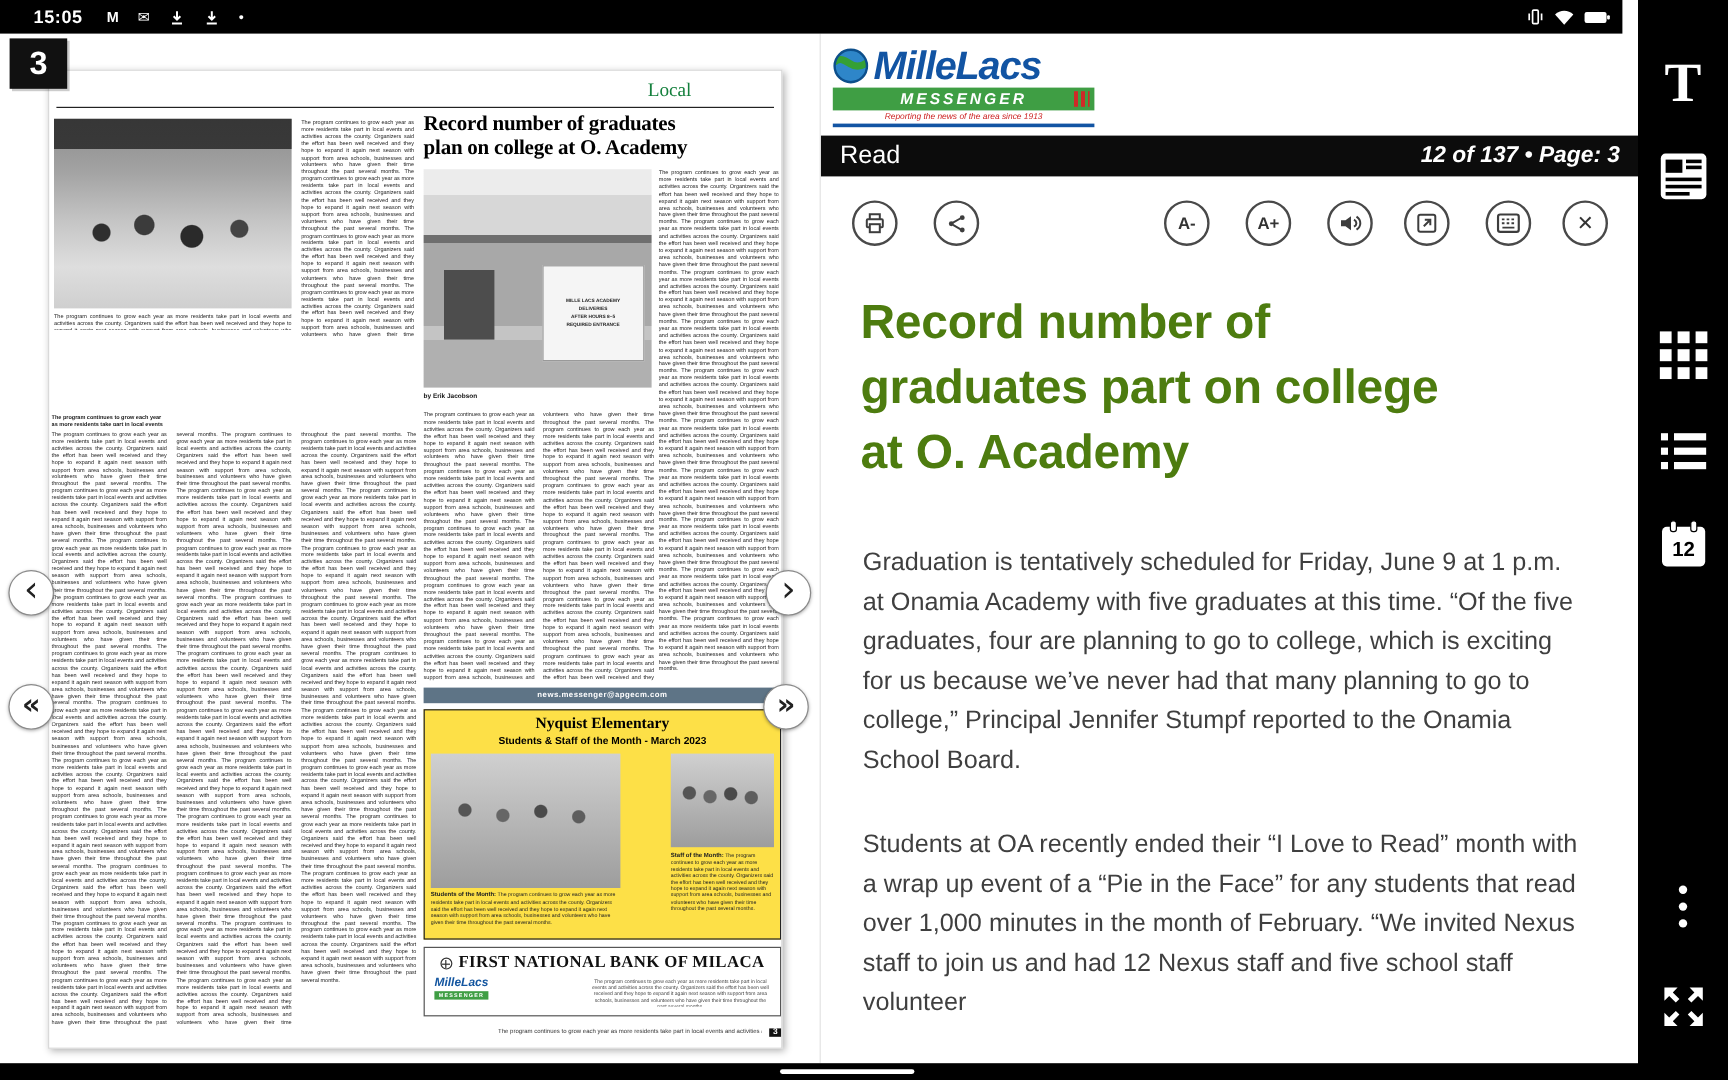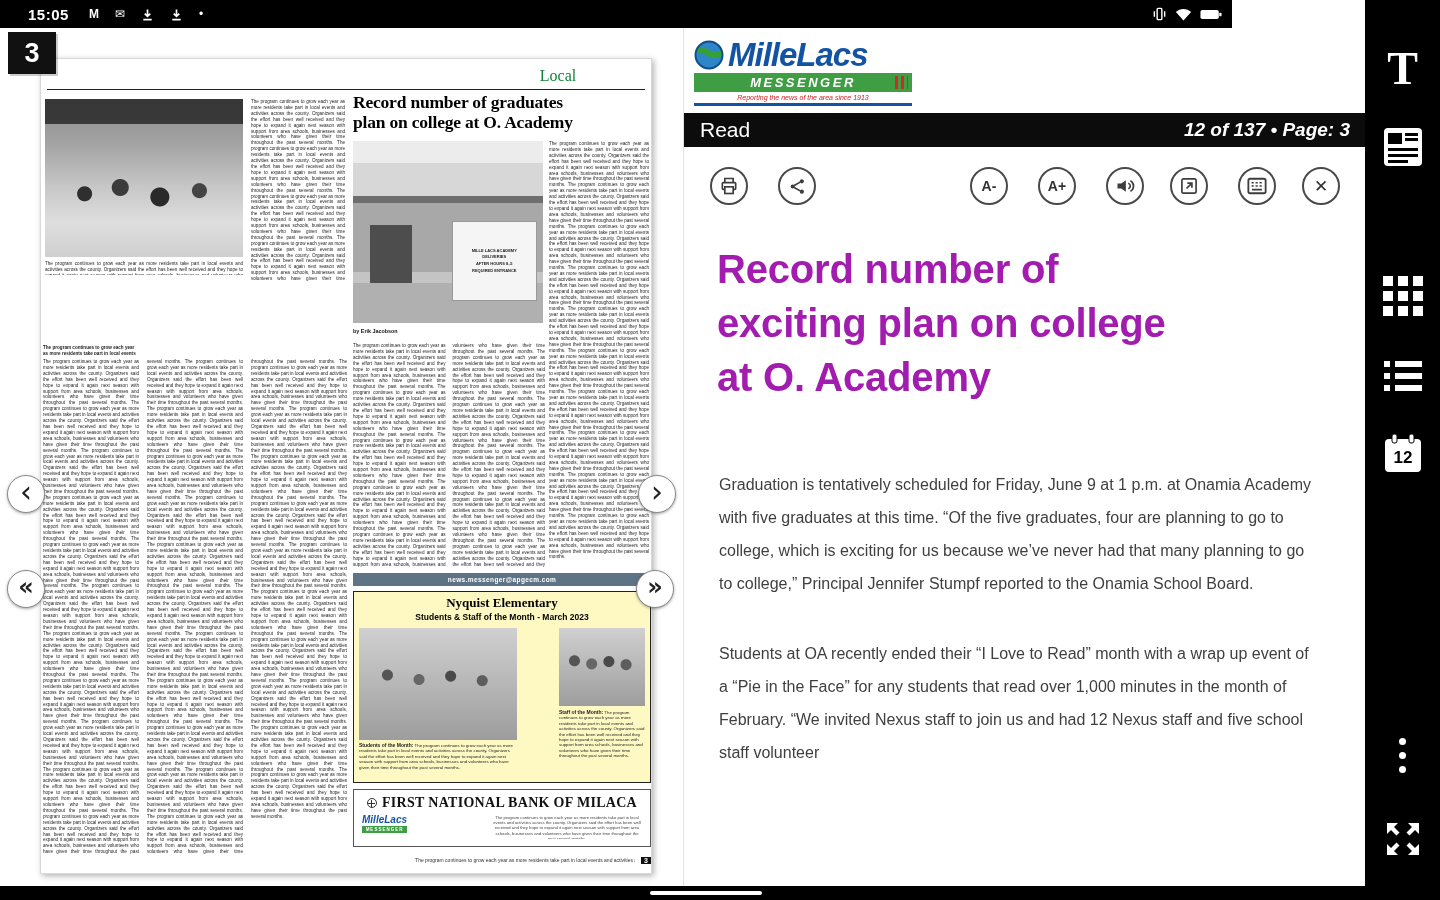--- a/index.html
+++ b/index.html
@@ -1,20 +1,20 @@
 <!DOCTYPE html>
 <html><head>
 <meta charset="utf-8">
 <style>
   * { box-sizing: border-box; margin: 0; padding: 0; }
   body { background:#000; font-family:"Liberation Sans", sans-serif; }
   .screen { position:relative; width:1440px; height:900px; overflow:hidden; background:#fff; margin:0 auto; }
 
   
-  .statusbar { position:absolute; left:0; top:0; width:1232px; height:28px; background:#000; color:#fff; z-index:60; display:flex; align-items:center; }
+  .statusbar { position:absolute; left:0; top:0; width:1352px; height:28px; background:#000; color:#fff; z-index:60; display:flex; align-items:center; }
   .sb-time { margin-left:28px; font-size:15px; font-weight:bold; letter-spacing:.5px; }
   .sb-left-icons { display:flex; gap:16px; margin-left:20px; align-items:center; }
   .sb-left-icons span { font-size:12px; line-height:12px; }
   .sb-gmail { font-weight:bold; font-size:13px; }
   .sb-right { position:absolute; right:10px; top:0; height:28px; display:flex; gap:8px; align-items:center; }
 
   
   .bottombar { position:absolute; left:0; bottom:0; width:1440px; height:14px; background:#000; z-index:60; }
   .home-indicator { position:absolute; left:650px; top:5px; width:112px; height:4px; border-radius:2px; background:#fff; }
 
@@ -68,21 +68,21 @@
   .photoB { position:absolute; left:312px; top:82px; width:190px; height:182px;
     background: linear-gradient(180deg,#ececec 0 12%, #d7d7d7 12% 30%, #6e6e6e 30% 34%, #a8a8a8 34% 72%, #c4c4c4 72% 78%, #b0b0b0 78% 100%); }
   .photoB::before { content:""; position:absolute; left:9%; top:46%; width:22%; height:32%; background:#4d4d4d; }
   .photoB .sign { position:absolute; right:6px; top:44%; width:45%; height:44%; background:#f5f5f5; border:1px solid #999; display:flex; flex-direction:column; align-items:center; justify-content:center; gap:2px; }
   .photoB .sign div { font-size:4px; line-height:4.8px; font-weight:bold; color:#222; text-align:center; }
   .colR { position:absolute; left:508px; top:82px; width:100px; height:428px; }
   .bylineR { position:absolute; left:312px; top:269px; width:190px; font-size:5.4px; font-weight:bold; color:#111; }
   .colsR2 { position:absolute; left:312px; top:284px; width:192px; height:226px; column-count:2; column-gap:7px; }
   .linkbar { position:absolute; left:312px; top:514px; width:298px; height:13px; background:#5e7486; color:#fff; font-size:6.5px; font-weight:bold; letter-spacing:.4px; display:flex; align-items:center; justify-content:center; }
 
-  .nyq { position:absolute; left:312px; top:532px; width:298px; height:192px; border:1px solid #222; background:#fef9c3; }
+  .nyq { position:absolute; left:312px; top:532px; width:298px; height:192px; border:1px solid #222; background:#fde047; }
   .nyq-title { text-align:center; font-family:"Liberation Serif", serif; font-weight:bold; font-size:13px; margin-top:3px; color:#000; }
   .nyq-sub { text-align:center; font-weight:bold; font-size:8.5px; margin-top:1px; color:#000; }
   .gphoto { background:
       radial-gradient(circle at 18% 42%, #555 0 5px, rgba(0,0,0,0) 6px),
       radial-gradient(circle at 38% 46%, #666 0 5px, rgba(0,0,0,0) 6px),
       radial-gradient(circle at 58% 43%, #4a4a4a 0 5px, rgba(0,0,0,0) 6px),
       radial-gradient(circle at 78% 47%, #5d5d5d 0 5px, rgba(0,0,0,0) 6px),
       linear-gradient(180deg,#d0d0d0,#9d9d9d); }
   .nyq-photoL { position:absolute; left:5px; top:36px; width:158px; height:112px; }
   .nyq-photoR { position:absolute; left:205px; top:36px; width:86px; height:78px; }
@@ -120,22 +120,22 @@
   .rnav-page { font-size:19px; font-style:italic; font-weight:bold; }
 
   .rtools { position:absolute; left:0; top:139px; width:682px; height:40px; }
   .tbtn { position:absolute; top:0; width:38px; height:38px; border:2.5px solid #494949; border-radius:50%; background:#fff; color:#333; display:flex; align-items:center; justify-content:center; font-weight:bold; font-size:14px; cursor:pointer; }
   .tbtn svg { display:block; }
   .tb-print  { left:26px; }  .tb-share { left:94px; }
   .tb-fdown  { left:286px; } .tb-fup   { left:354px; }
   .tb-speak  { left:422px; } .tb-resize{ left:486px; }
   .tb-pages  { left:554px; } .tb-close { left:618px; font-size:17px; font-weight:normal; }
 
-  .rtitle { position:absolute; left:33px; top:214px; width:620px; font-size:40px; line-height:54px; font-weight:bold; color:#a21caf; letter-spacing:-.2px; }
-  .rbody { position:absolute; left:35px; top:440px; width:600px; font-size:16px; line-height:33px; color:#3f3f3f; }
+  .rtitle { position:absolute; left:33px; top:214px; width:620px; font-size:40px; line-height:54px; font-weight:bold; color:#4d7c0f; letter-spacing:-.2px; }
+  .rbody { position:absolute; left:35px; top:424px; width:600px; font-size:21px; line-height:33px; color:#3f3f3f; }
   .rbody p { margin:0 0 37px 0; }
 </style>
 </head>
 <body>
 
 <div class="screen">
 
   <div class="statusbar">
     <span class="sb-time">15:05</span>
     <div class="sb-left-icons">
@@ -298,21 +298,21 @@
             <path d="M6 7.5h2.4M10.4 7.5h2.4M14.8 7.5h2.4M6 11h2.4M10.4 11h2.4M14.8 11h2.4M6.5 15h11" stroke-width="1.7"></path>
           </svg>
       </button>
       <button class="tbtn tb-close">
           <span>✕</span>
         </button>
     </div>
 
     <h1 class="rtitle">
       <span>Record number of</span>
-      <span>exciting plan on college</span>
+      <span>graduates part on college</span>
       <span>at O. Academy</span>
     </h1>
 
     <div class="rbody">
       <p>Graduation is tentatively scheduled for Friday, June 9 at 1 p.m. at Onamia Academy with five graduates at this time. “Of the five graduates, four are planning to go to college, which is exciting for us because we’ve never had that many planning to go to college,” Principal Jennifer Stumpf reported to the Onamia School Board.</p>
       <p>Students at OA recently ended their “I Love to Read” month with a wrap up event of a “Pie in the Face” for any students that read over 1,000 minutes in the month of February. “We invited Nexus staff to join us and had 12 Nexus staff and five school staff volunteer</p>
     </div>
   </div>
 
   <div class="side-toolbar">

